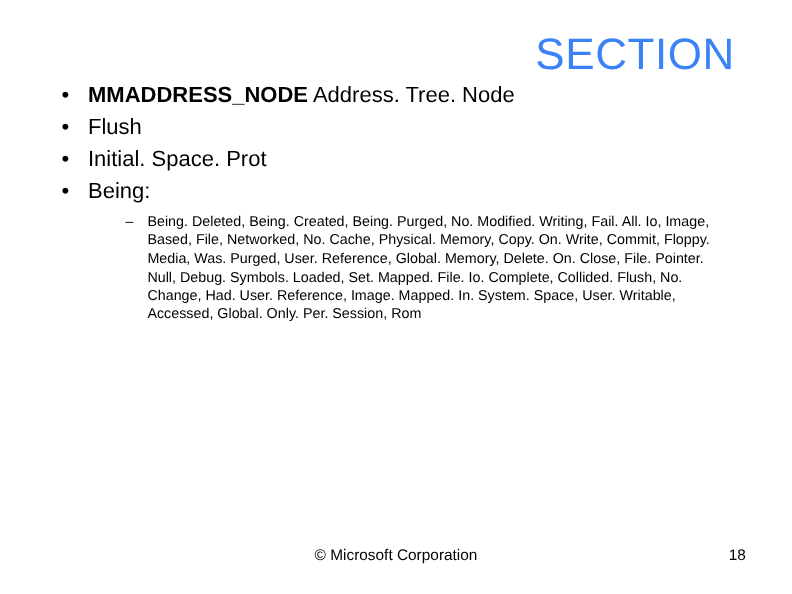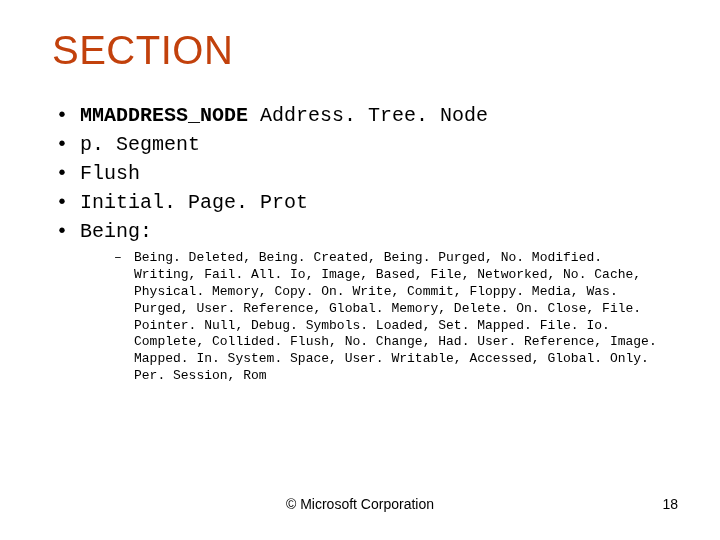--- a/index.html
+++ b/index.html
@@ -1,41 +1,40 @@
 <!DOCTYPE html>
 <html><head>
 <meta charset="utf-8">
 <style>
   * { margin: 0; padding: 0; box-sizing: border-box; }
   html, body { width: 720px; height: 540px; background: #fff; font-family: Arial, Helvetica, sans-serif; }
   .slide { width: 720px; height: 540px; position: relative; padding: 28px 52px 0 52px; }
-  .title { color: #c2410c; font-size: 40px; font-weight: 400; text-align: left; margin-bottom: 28px; letter-spacing: 0.5px; }
+  .title { color: #3b82f6; font-size: 40px; font-weight: 400; text-align: right; letter-spacing: 0.5px; }
   ul.main { list-style: none; padding-left: 0; }
-  ul.main > li { position: relative; padding-left: 28px; font-size: 20px; line-height: 1.45; color: #000; font-family: Liberation Mono, monospace; }
+  ul.main > li { position: relative; padding-left: 28px; font-size: 20px; line-height: 1.45; color: #000; }
   ul.main > li::before { content: "•"; position: absolute; left: 4px; top: 0; color: #000; }
   .bold { font-weight: bold; }
   ul.sub { list-style: none; padding-left: 34px; margin-top: 4px; }
   ul.sub > li { position: relative; padding-left: 20px; font-size: 13px; line-height: 1.3; color: #000; }
   ul.sub > li::before { content: "–"; position: absolute; left: 0; top: 0; color: #000; }
   .footer-copy { position: absolute; bottom: 28px; left: 0; width: 100%; text-align: center; font-size: 14px; color: #000; margin-top: 10px; }
   .footer-page { position: absolute; bottom: 28px; right: 42px; font-size: 14px; color: #000; }
 </style>
 </head>
 <body>
 
 <div class="slide">
   <h1 class="title">SECTION</h1>
 
   <ul class="main">
     <li>
       <span class="bold">MMADDRESS_NODE</span><span> Address. Tree. Node</span>
     </li>
-    <li><span>p. Segment</span></li>
     <li><span>Flush</span></li>
-    <li><span>Initial. Page. Prot</span></li>
+    <li><span>Initial. Space. Prot</span></li>
     <li>
       <span>Being:</span>
       <ul class="sub">
         <li><span>Being. Deleted, Being. Created, Being. Purged, No. Modified. Writing, Fail. All. Io, Image, Based, File, Networked, No. Cache, Physical. Memory, Copy. On. Write, Commit, Floppy. Media, Was. Purged, User. Reference, Global. Memory, Delete. On. Close, File. Pointer. Null, Debug. Symbols. Loaded, Set. Mapped. File. Io. Complete, Collided. Flush, No. Change, Had. User. Reference, Image. Mapped. In. System. Space, User. Writable, Accessed, Global. Only. Per. Session, Rom</span></li>
       </ul>
     </li>
   </ul>
 
   <div class="footer-copy">© Microsoft Corporation</div>
   <div class="footer-page">18</div>

